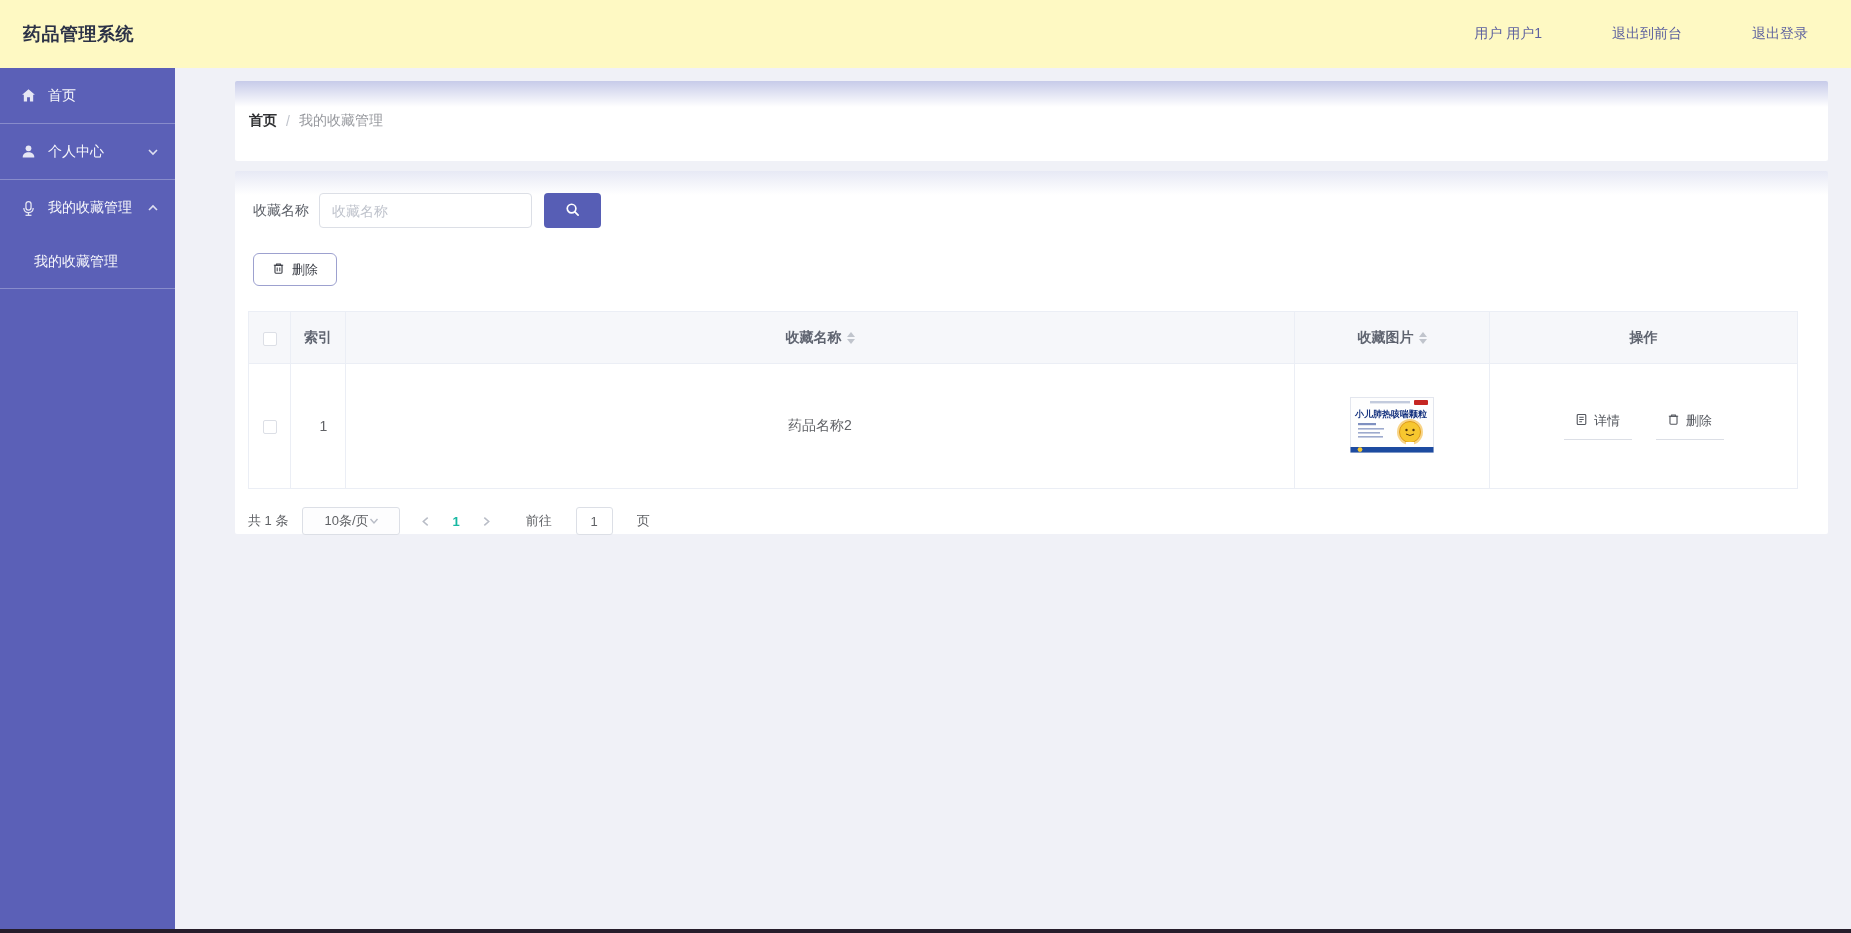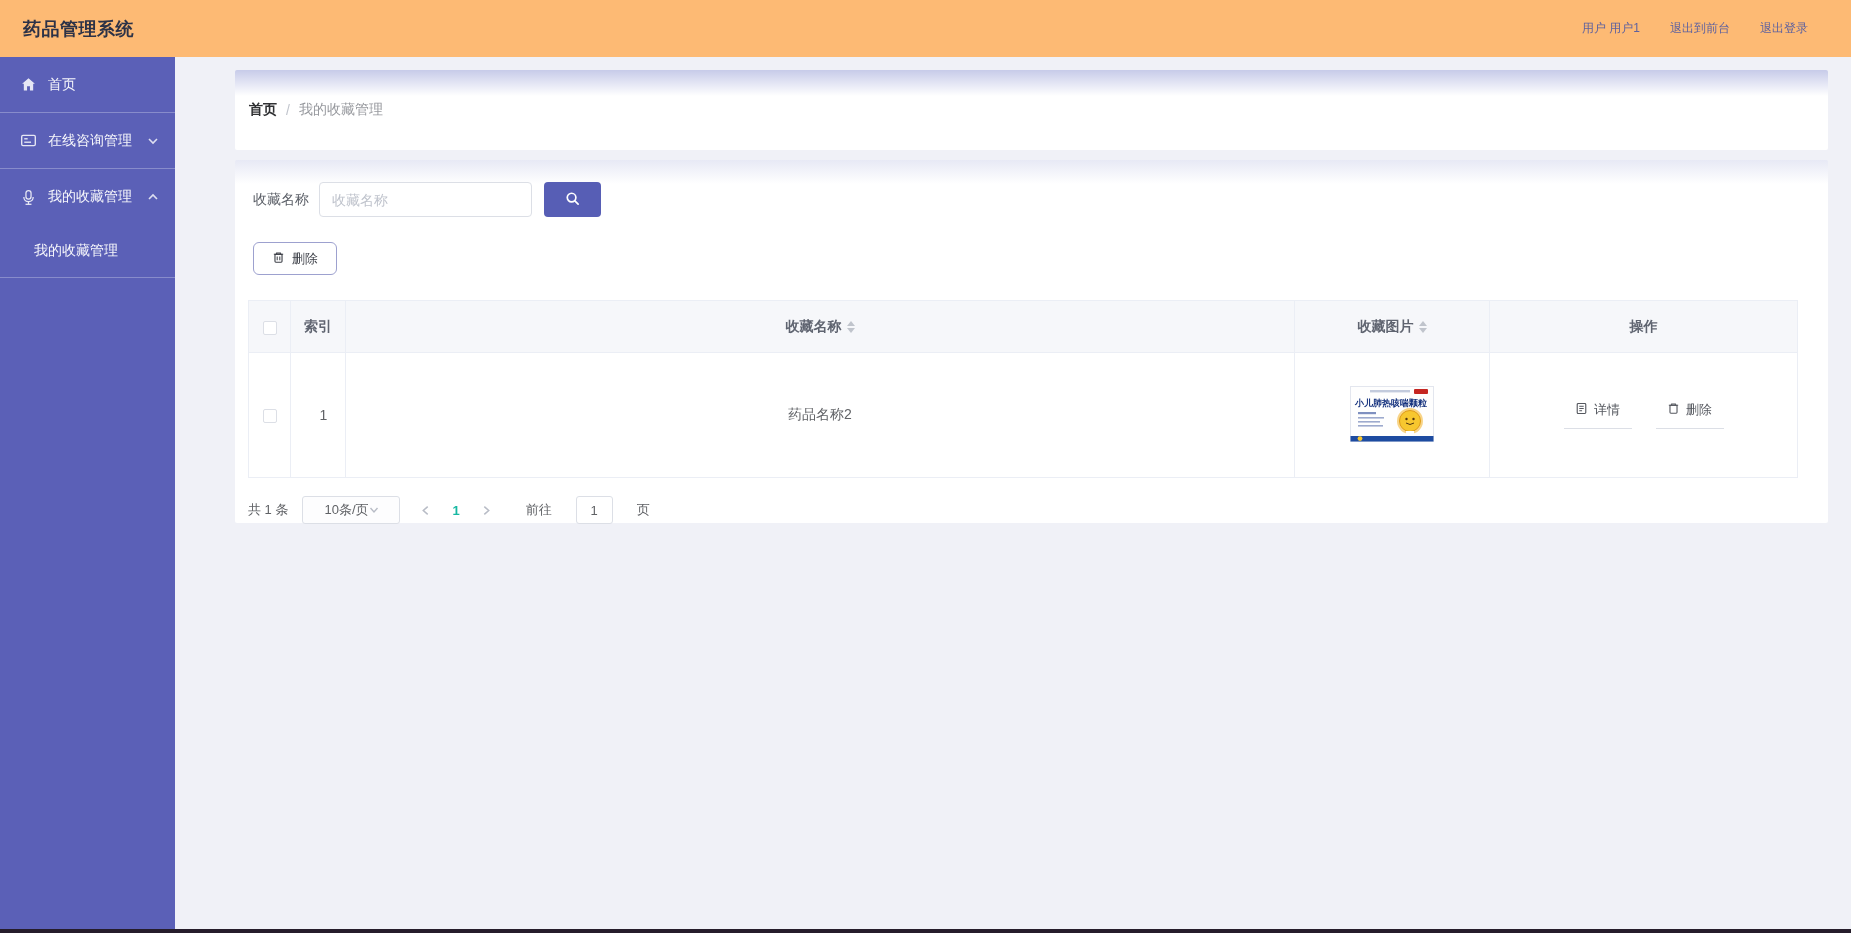--- a/index.html
+++ b/index.html
@@ -5,25 +5,25 @@
   :root{
     --sidebar:#5b60b7; --accent:#575eb5; --active_page:#17b8a2;
     --header_link:#5d619f; --main_bg:#f0f1f7; --bottom_strip:#261d2b;
   }
   *{box-sizing:border-box; margin:0; padding:0;}
   html,body{width:1851px; height:933px; overflow:hidden;}
   body{font-family:"Liberation Sans","DejaVu Sans",sans-serif; background:#fff; position:relative;}
   .app{width:1851px; height:933px; display:flex; flex-direction:column; position:relative;}
 
   
-  .topbar{height:57px; flex-shrink:0; background:#fdba74; display:flex; align-items:center;
+  .topbar{height:68px; flex-shrink:0; background:#fef9c3; display:flex; align-items:center;
           justify-content:space-between; padding:0 43px 0 23px;}
   .app-title{font-size:18px; font-weight:bold; color:#2c3247; letter-spacing:.5px;}
   .top-links{display:flex; gap:30px;}
-  .top-link{font-size:12px; color:var(--header_link); cursor:pointer; white-space:nowrap;}
+  .top-link{font-size:14px; color:var(--header_link); cursor:pointer; white-space:nowrap;margin-left:40px;}
 
   
   .layout{flex:1; display:flex; min-height:0;}
   .sidebar{width:175px; flex-shrink:0; background:var(--sidebar); color:rgba(255,255,255,.95);}
   .side-item{height:56px; display:flex; align-items:center; padding:0 16px 0 20px;
              font-size:14px; border-bottom:1px solid rgba(255,255,255,.28); cursor:pointer;}
   .side-item.no-divider{border-bottom:none;}
   .side-icon{width:17px; height:17px; margin-right:11px; flex-shrink:0; opacity:.85;}
   .side-icon svg{width:100%; height:100%; display:block;}
   .side-chevron{margin-left:auto; width:12px; height:12px; opacity:.8;}
@@ -124,36 +124,35 @@
 
       <div class="side-item">
         <span class="side-icon">
           <svg viewBox="0 0 20 20">
               <path d="M10 2.5 L2.5 9 H4.5 V17 H8.3 V12 H11.7 V17 H15.5 V9 H17.5 Z" fill="#fff"></path>
             </svg>
         </span>
         <span>首页</span>
       </div>
 
-
       <div class="side-item">
         <span class="side-icon">
           <svg viewBox="0 0 20 20">
-              <rect x="2" y="4" width="16" height="12" rx="1.5" fill="none" stroke="#fff" stroke-width="1.6"></rect>
-              <line x1="5" y1="8" x2="9" y2="8" stroke="#fff" stroke-width="1.6"></line>
-              <line x1="5" y1="12" x2="13" y2="12" stroke="#fff" stroke-width="1.6"></line>
-            </svg>
-        </span>
-        <span>在线咨询管理</span>
+              <circle cx="10" cy="6.2" r="3.4" fill="#fff"></circle>
+              <path d="M3.2 17 C3.2 12.8 6.2 11 10 11 C13.8 11 16.8 12.8 16.8 17 Z" fill="#fff"></path>
+            </svg>
+        </span>
+        <span>个人中心</span>
         <span class="side-chevron">
           <svg viewBox="0 0 12 12">
               <polyline points="2,4 6,8 10,4" fill="none" stroke="#fff" stroke-width="1.6"></polyline>
             </svg>
         </span>
       </div>
+
 
       <div class="side-item no-divider">
         <span class="side-icon">
           <svg viewBox="0 0 20 20">
               <rect x="7" y="1.8" width="6" height="10" rx="3" fill="none" stroke="#fff" stroke-width="1.5"></rect>
               <path d="M4.5 9.5 C4.5 13 7 14.8 10 14.8 C13 14.8 15.5 13 15.5 9.5" fill="none" stroke="#fff" stroke-width="1.5"></path>
               <line x1="10" y1="14.8" x2="10" y2="18" stroke="#fff" stroke-width="1.5"></line>
               <line x1="6.5" y1="18" x2="13.5" y2="18" stroke="#fff" stroke-width="1.5"></line>
             </svg>
         </span>

